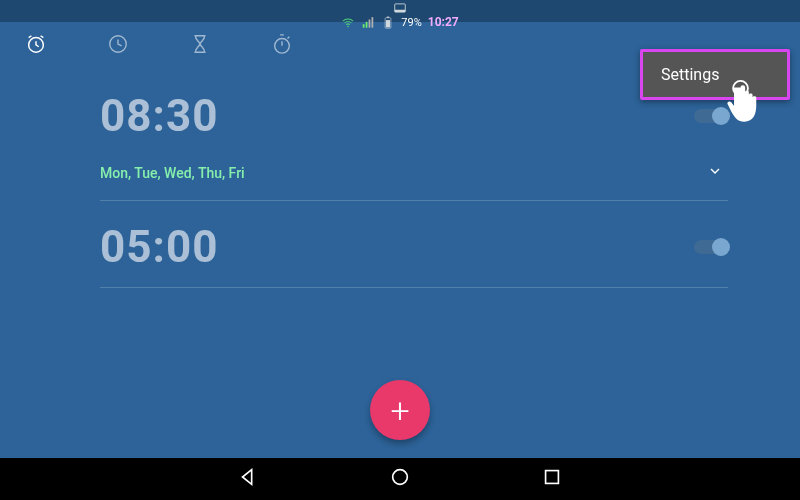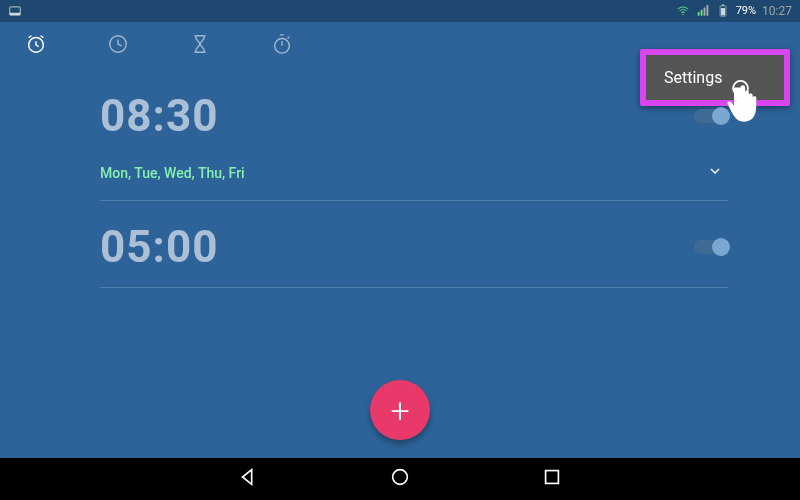--- a/index.html
+++ b/index.html
@@ -8,47 +8,48 @@
 
   
   .status-bar {
     height: 22px;
     background: #1e486f;
     color: #cfd8dc;
     display: flex;
     align-items: center;
     padding: 0 8px;
     font-size: 12px;
+    flex-direction: column;
   }
   .status-bar .left-icons { flex: 0 0 auto; display: flex; gap: 8px; }
   .status-bar .spacer { flex: 1; }
   .status-bar .right-icons { flex: 0 0 auto; display: flex; align-items: center; gap: 6px; }
   .status-bar svg { width: 14px; height: 14px; vertical-align: middle; }
-  .status-clock { font-weight: 400; color: #a3a3a3; }
+  .status-clock { font-weight: 700; color: #f0abfc; }
   .batt-text { color: #fff; font-size: 11px; }
 
   
   .tab-bar {
     height: 48px;
     display: flex;
     align-items: center;
     padding: 0 16px;
     gap: 42px;
   }
   .tab { width: 40px; height: 40px; display:flex; align-items:center; justify-content:center; opacity: 0.55; }
   .tab.active { opacity: 1; }
   .tab svg { width: 22px; height: 22px; fill: none; stroke:#fff; stroke-width:1.5; }
   .tab-alarm svg { fill:#fff; stroke:none; }
 
   
   .overflow-popup {
     position: absolute;
     top: 27px; right: 10px;
     background: #555;
-    border: 6px solid #d946ef;
+    border: 3px solid #d946ef;
     border-radius: 2px;
     padding: 13px 18px;
     color: #fff;
     font-size: 16px;
     min-width: 150px;
     box-shadow: 0 2px 6px rgba(0,0,0,.4);
   }
 
   
   .pointer-hand {

